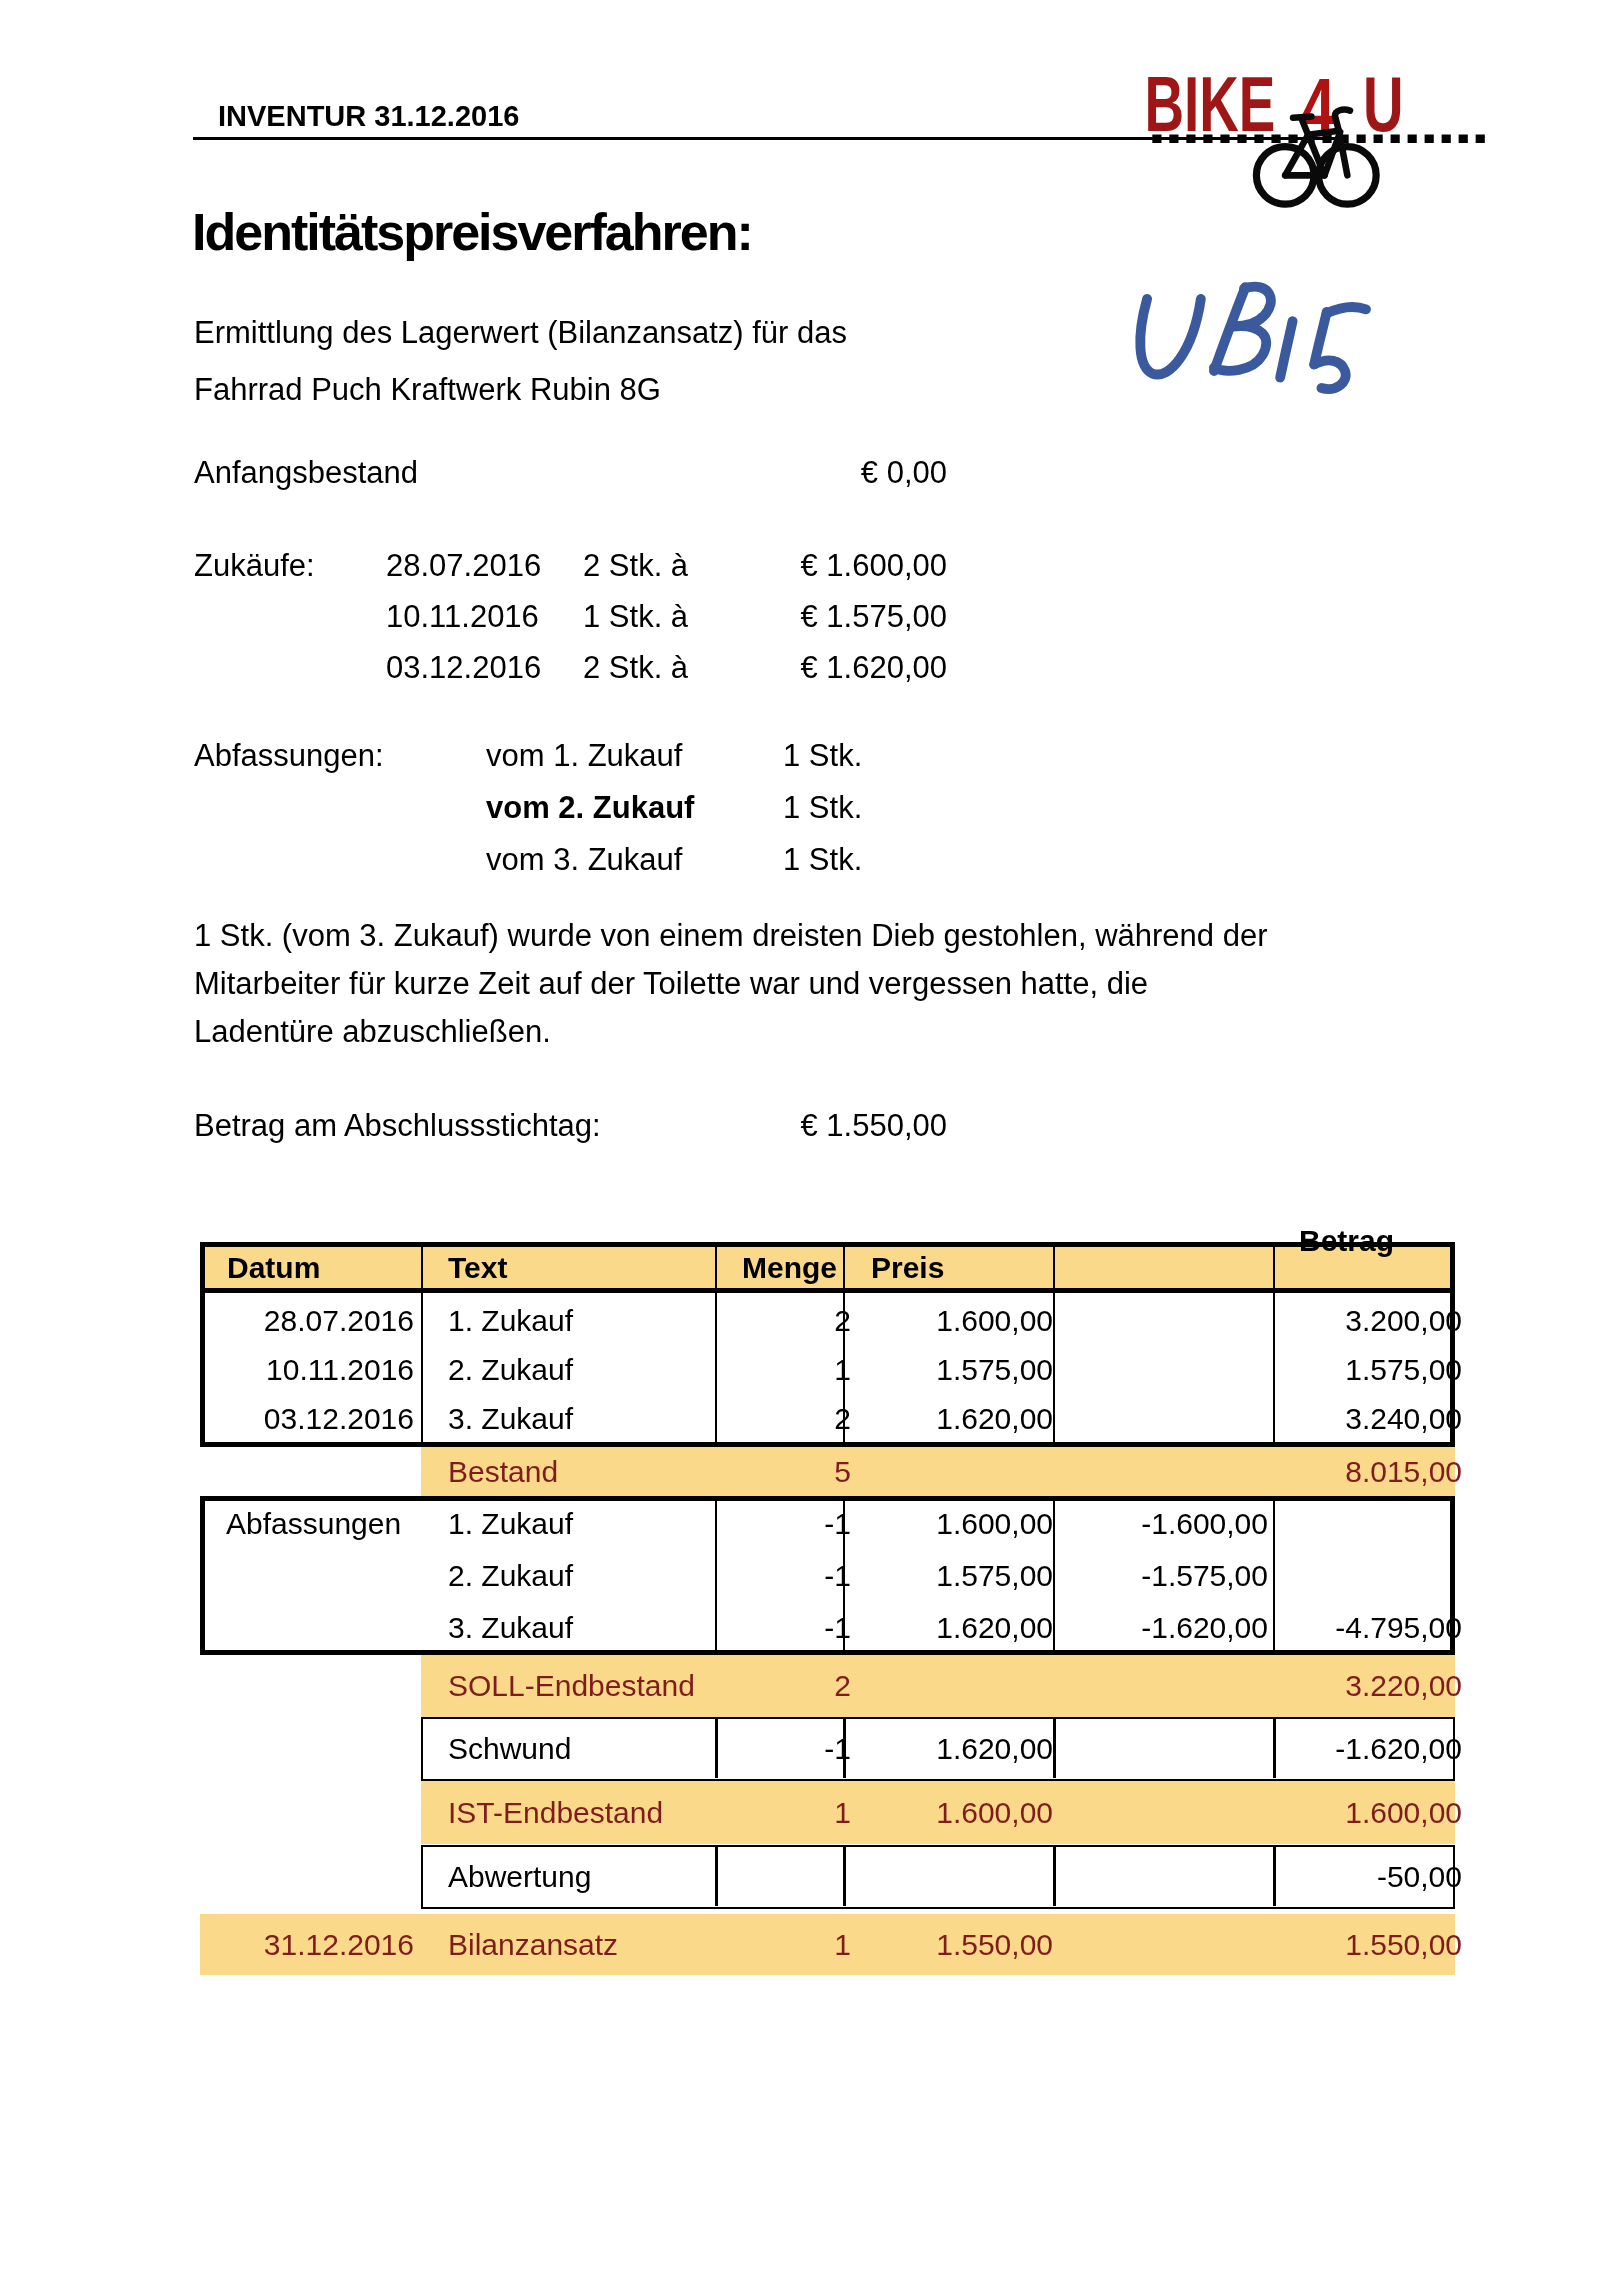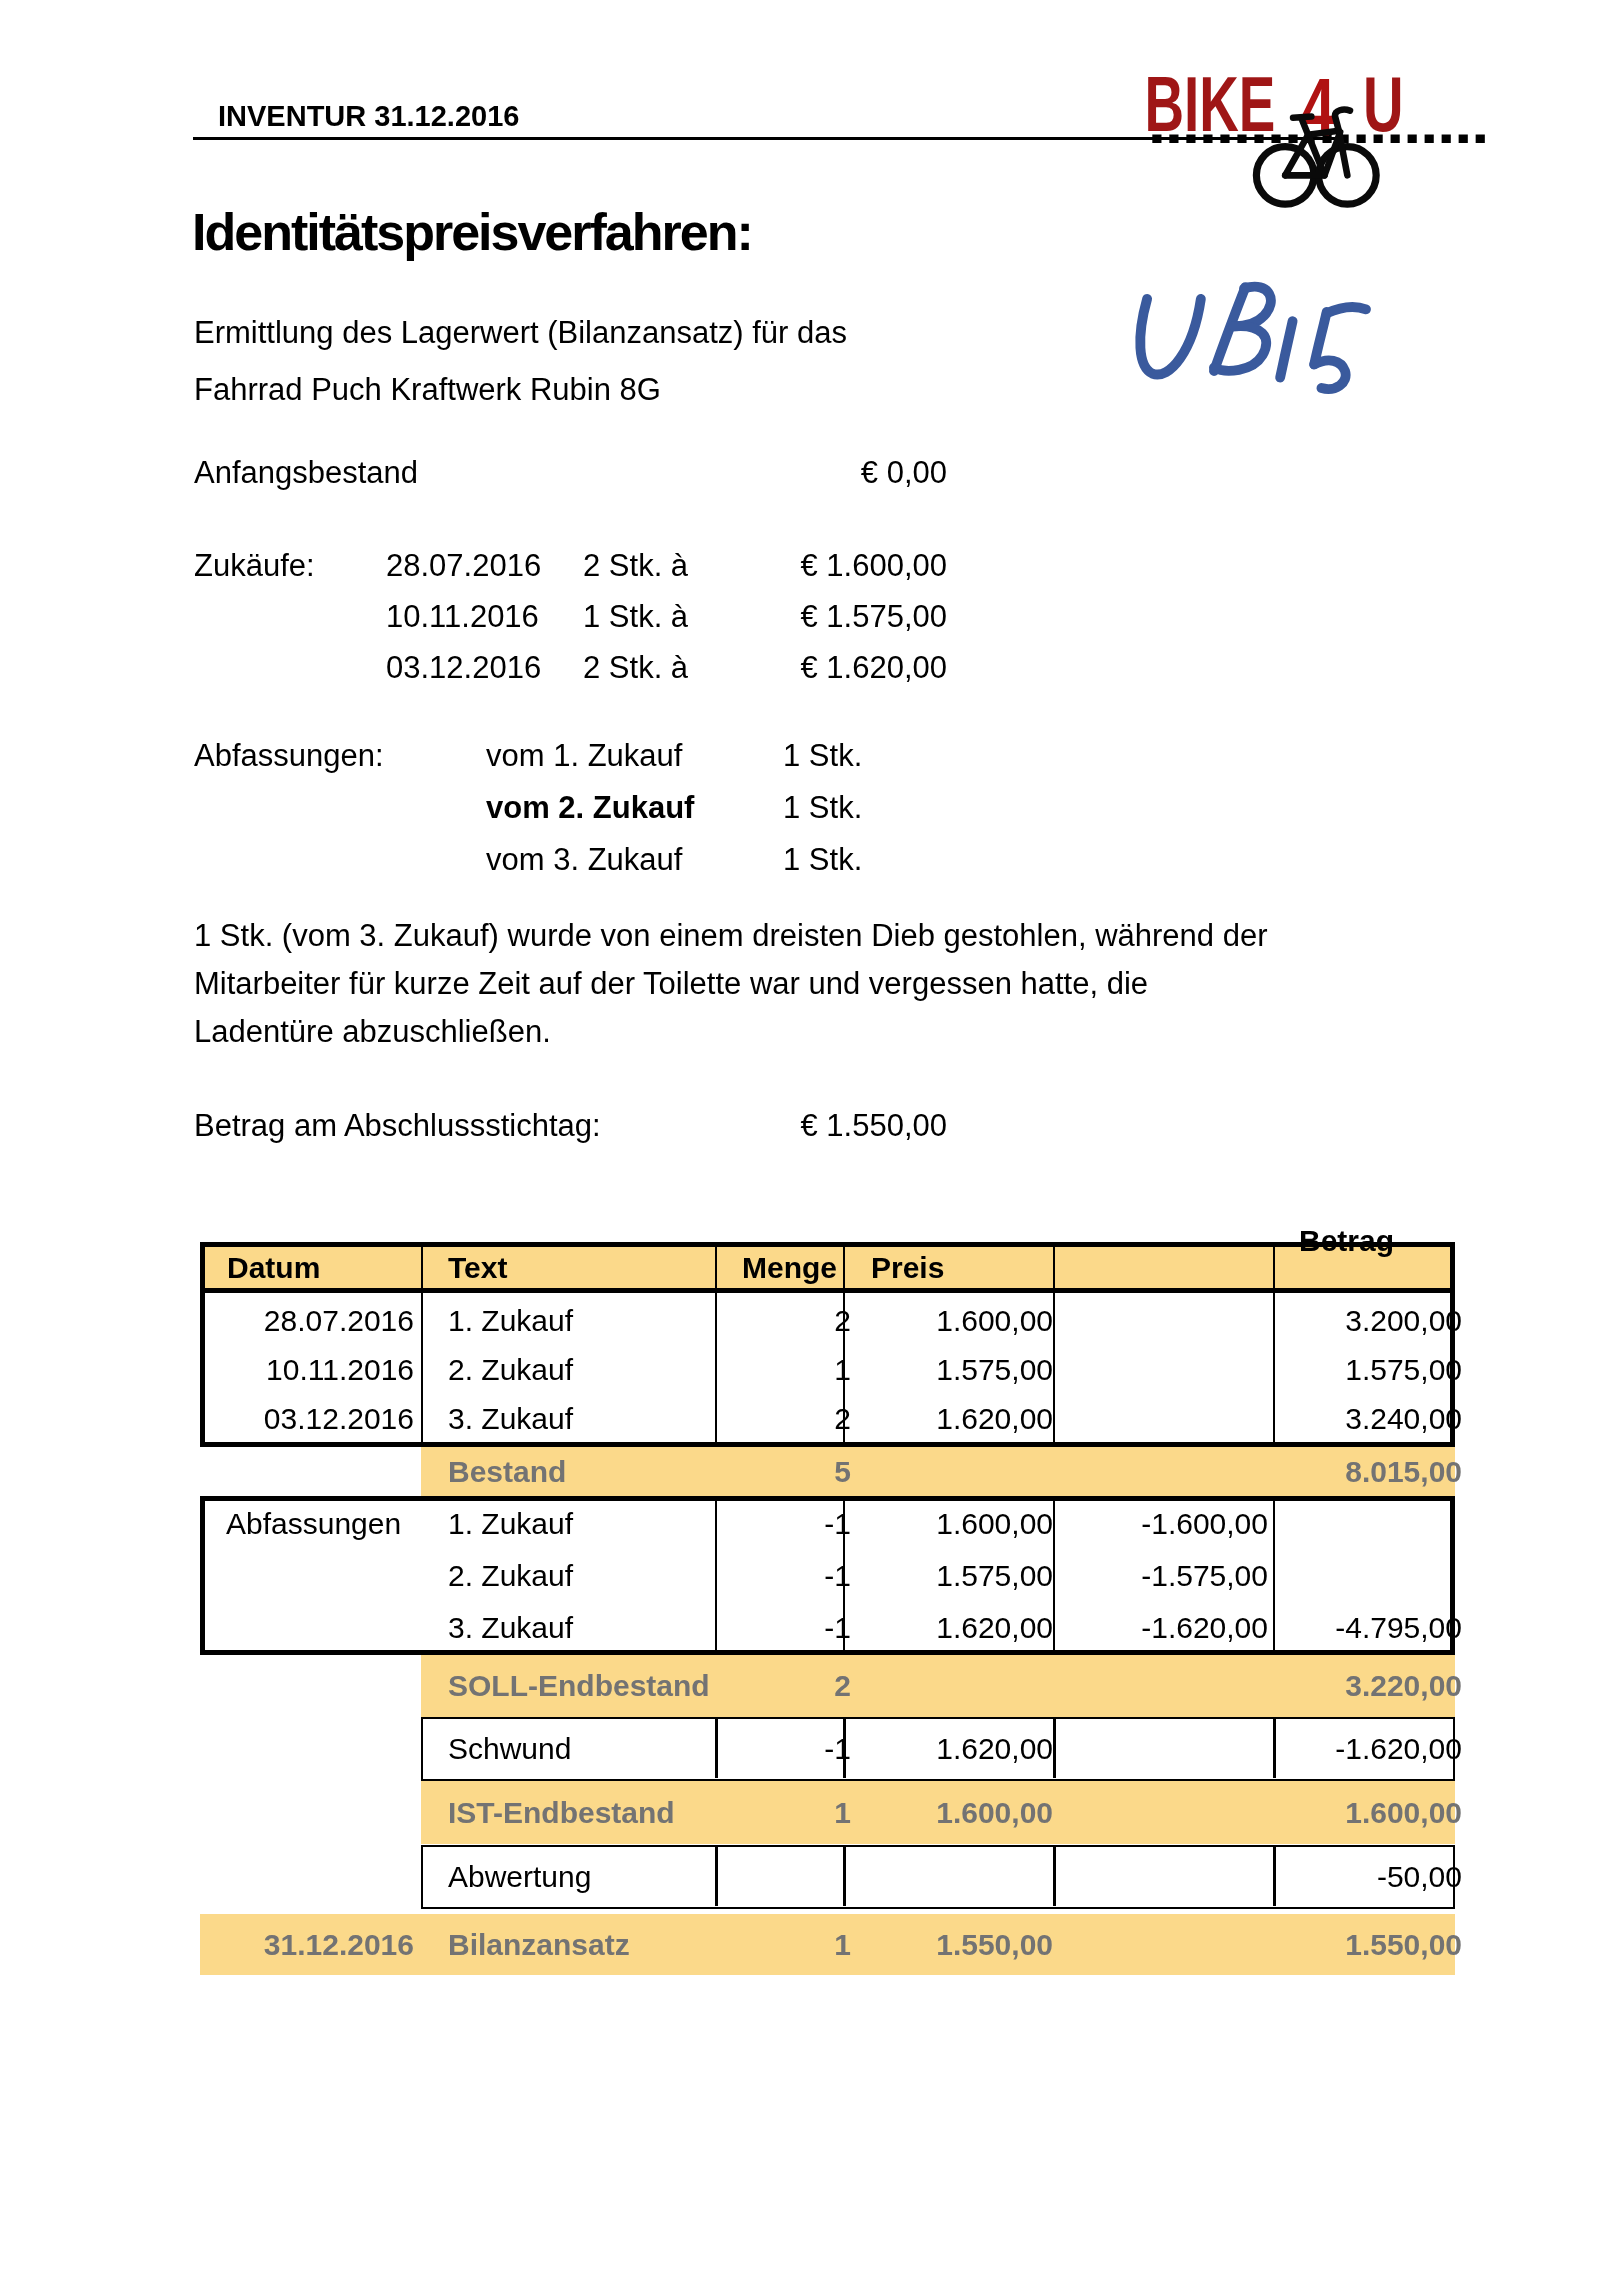--- a/index.html
+++ b/index.html
@@ -4,21 +4,21 @@
 <style>
   html,body{margin:0;padding:0;}
   body{
     width:1623px;height:2295px;position:relative;background:#ffffff;
     font-family:"Liberation Sans",sans-serif;color:#000;overflow:hidden;
   }
   .abs{position:absolute;}
   .cell{position:absolute;display:flex;align-items:center;font-size:30px;white-space:nowrap;margin-left:17px;}
   .rj{justify-content:flex-end;}
   .bold{font-weight:700;}
-  .red{color:#737373;font-weight:700;}
+  .red{color:#7f1d1d;font-weight:400;}
   .tan{background:#fbd98a;}
   .hline,.vline{position:absolute;background:#000;}
   .boxthin{position:absolute;border:2.6px solid #000;box-sizing:border-box;background:#fff;}
   .bodytext{position:absolute;font-size:31px;white-space:nowrap;display:flex;align-items:center;height:39px;}
   .hidden-data{position:absolute;opacity:0;font-size:5.2px;pointer-events:none;}
 </style>
 </head>
 <body>
 
 <div class="abs bold" style="left:194px;top:99px;font-size:29px;height:34px;display:flex;align-items:center;margin-left:24px;">INVENTUR 31.12.2016</div>

